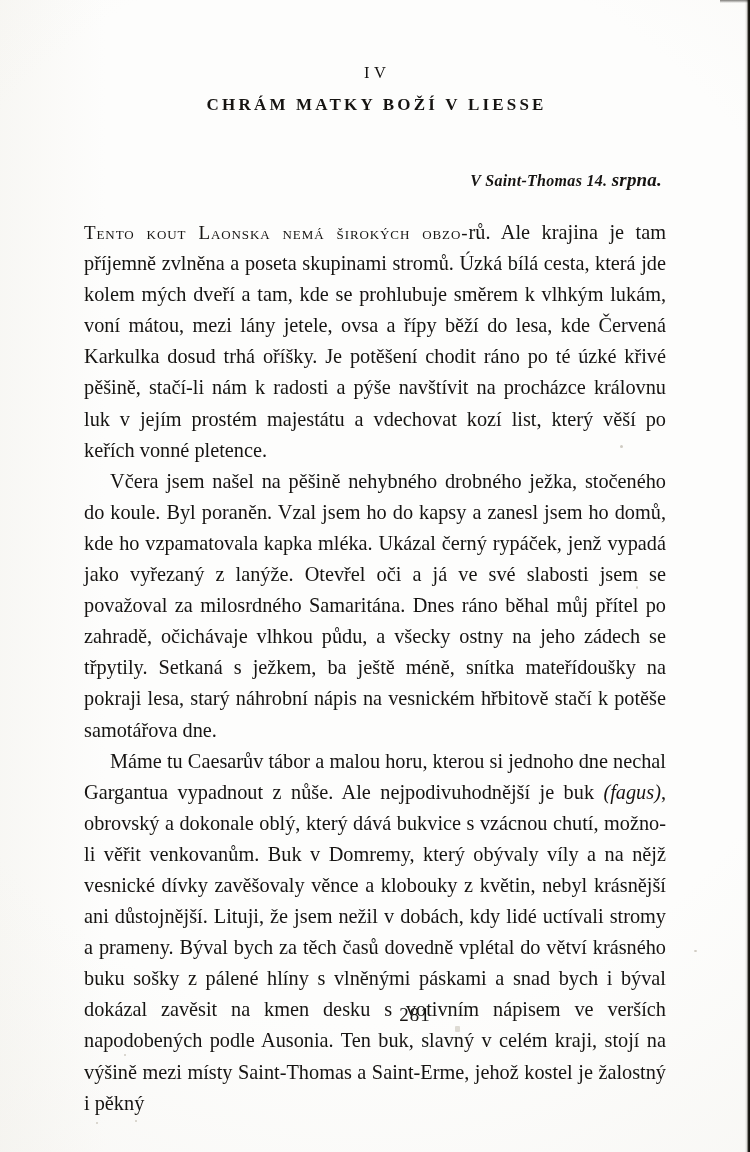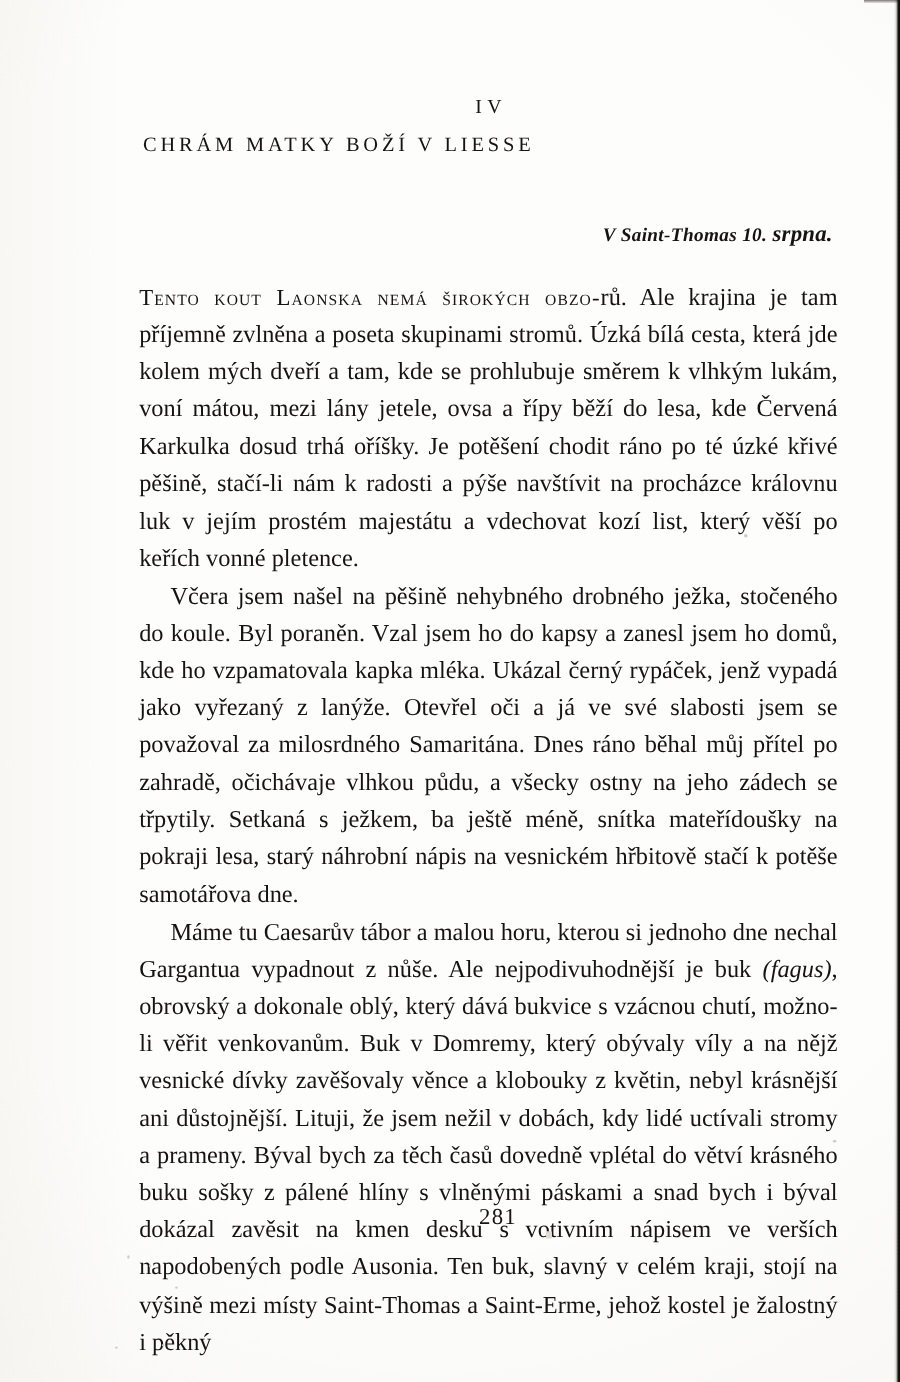--- a/index.html
+++ b/index.html
@@ -47,41 +47,41 @@
     width: 30px;
     height: 3px;
     background: linear-gradient(180deg, rgba(20,18,14,0.55), rgba(255,255,255,0));
     pointer-events: none;
   }
 
   
   #content {
     position: absolute;
     left: 84px;
-    top: 16px;
+    top: 0;
     width: 582px;
-    margin-left: 32px;
   }
 
   .chapter-num {
     margin: 0;
     padding-top: 63px;
     text-align: center;
     font-size: 16.5px;
     letter-spacing: 4.5px;
     text-indent: 4.5px;
     font-weight: 400;
   }
 
   .chapter-title {
     margin: 12px 0 0 0;
+    text-align: center;
     font-size: 17px;
     letter-spacing: 3.2px;
     text-indent: 3.2px;
-    font-weight: 400;
+    font-weight: 700;
   }
 
   .dateline {
     margin: 0;
     padding-top: 54px;
     text-align: right;
     padding-right: 4px;
     font-style: italic;
     font-weight: bold;
     font-size: 16px;
@@ -144,21 +144,21 @@
 
   <div id="paper-tint"></div>
 
   <div id="content">
 
     <div class="chapter-num">IV</div>
 
     <h1 class="chapter-title">CHRÁM MATKY BOŽÍ V LIESSE</h1>
 
     <div class="dateline">
-      <span>V Saint-Thomas 10.</span>
+      <span>V Saint-Thomas 14.</span>
       <span class="month">srpna.</span>
     </div>
 
     <div class="body-block">
 
       <p class="para first">
         <span class="opening">Tento kout Laonska nemá širokých obzo-</span><span>rů. Ale krajina je tam příjemně zvlněna a poseta skupinami stromů. Úzká bílá cesta, která jde kolem mých dveří a tam, kde se prohlubuje směrem k vlhkým lukám, voní mátou, mezi lány jetele, ovsa a řípy běží do lesa, kde Červená Karkulka dosud trhá oříšky. Je potěšení chodit ráno po té úzké křivé pěšině, stačí-li nám k radosti a pýše navštívit na procházce královnu luk v jejím prostém majestátu a vdechovat kozí list, který věší po keřích vonné pletence.</span>
       </p>
 
       <p class="para">Včera jsem našel na pěšině nehybného drobného ježka, stočeného do koule. Byl poraněn. Vzal jsem ho do kapsy a zanesl jsem ho domů, kde ho vzpamatovala kapka mléka. Ukázal černý rypáček, jenž vypadá jako vyřezaný z lanýže. Otevřel oči a já ve své slabosti jsem se považoval za milosrdného Samaritána. Dnes ráno běhal můj přítel po zahradě, očichávaje vlhkou půdu, a všecky ostny na jeho zádech se třpytily. Setkaná s ježkem, ba ještě méně, snítka mateřídoušky na pokraji lesa, starý náhrobní nápis na vesnickém hřbitově stačí k potěše samotářova dne.</p>

